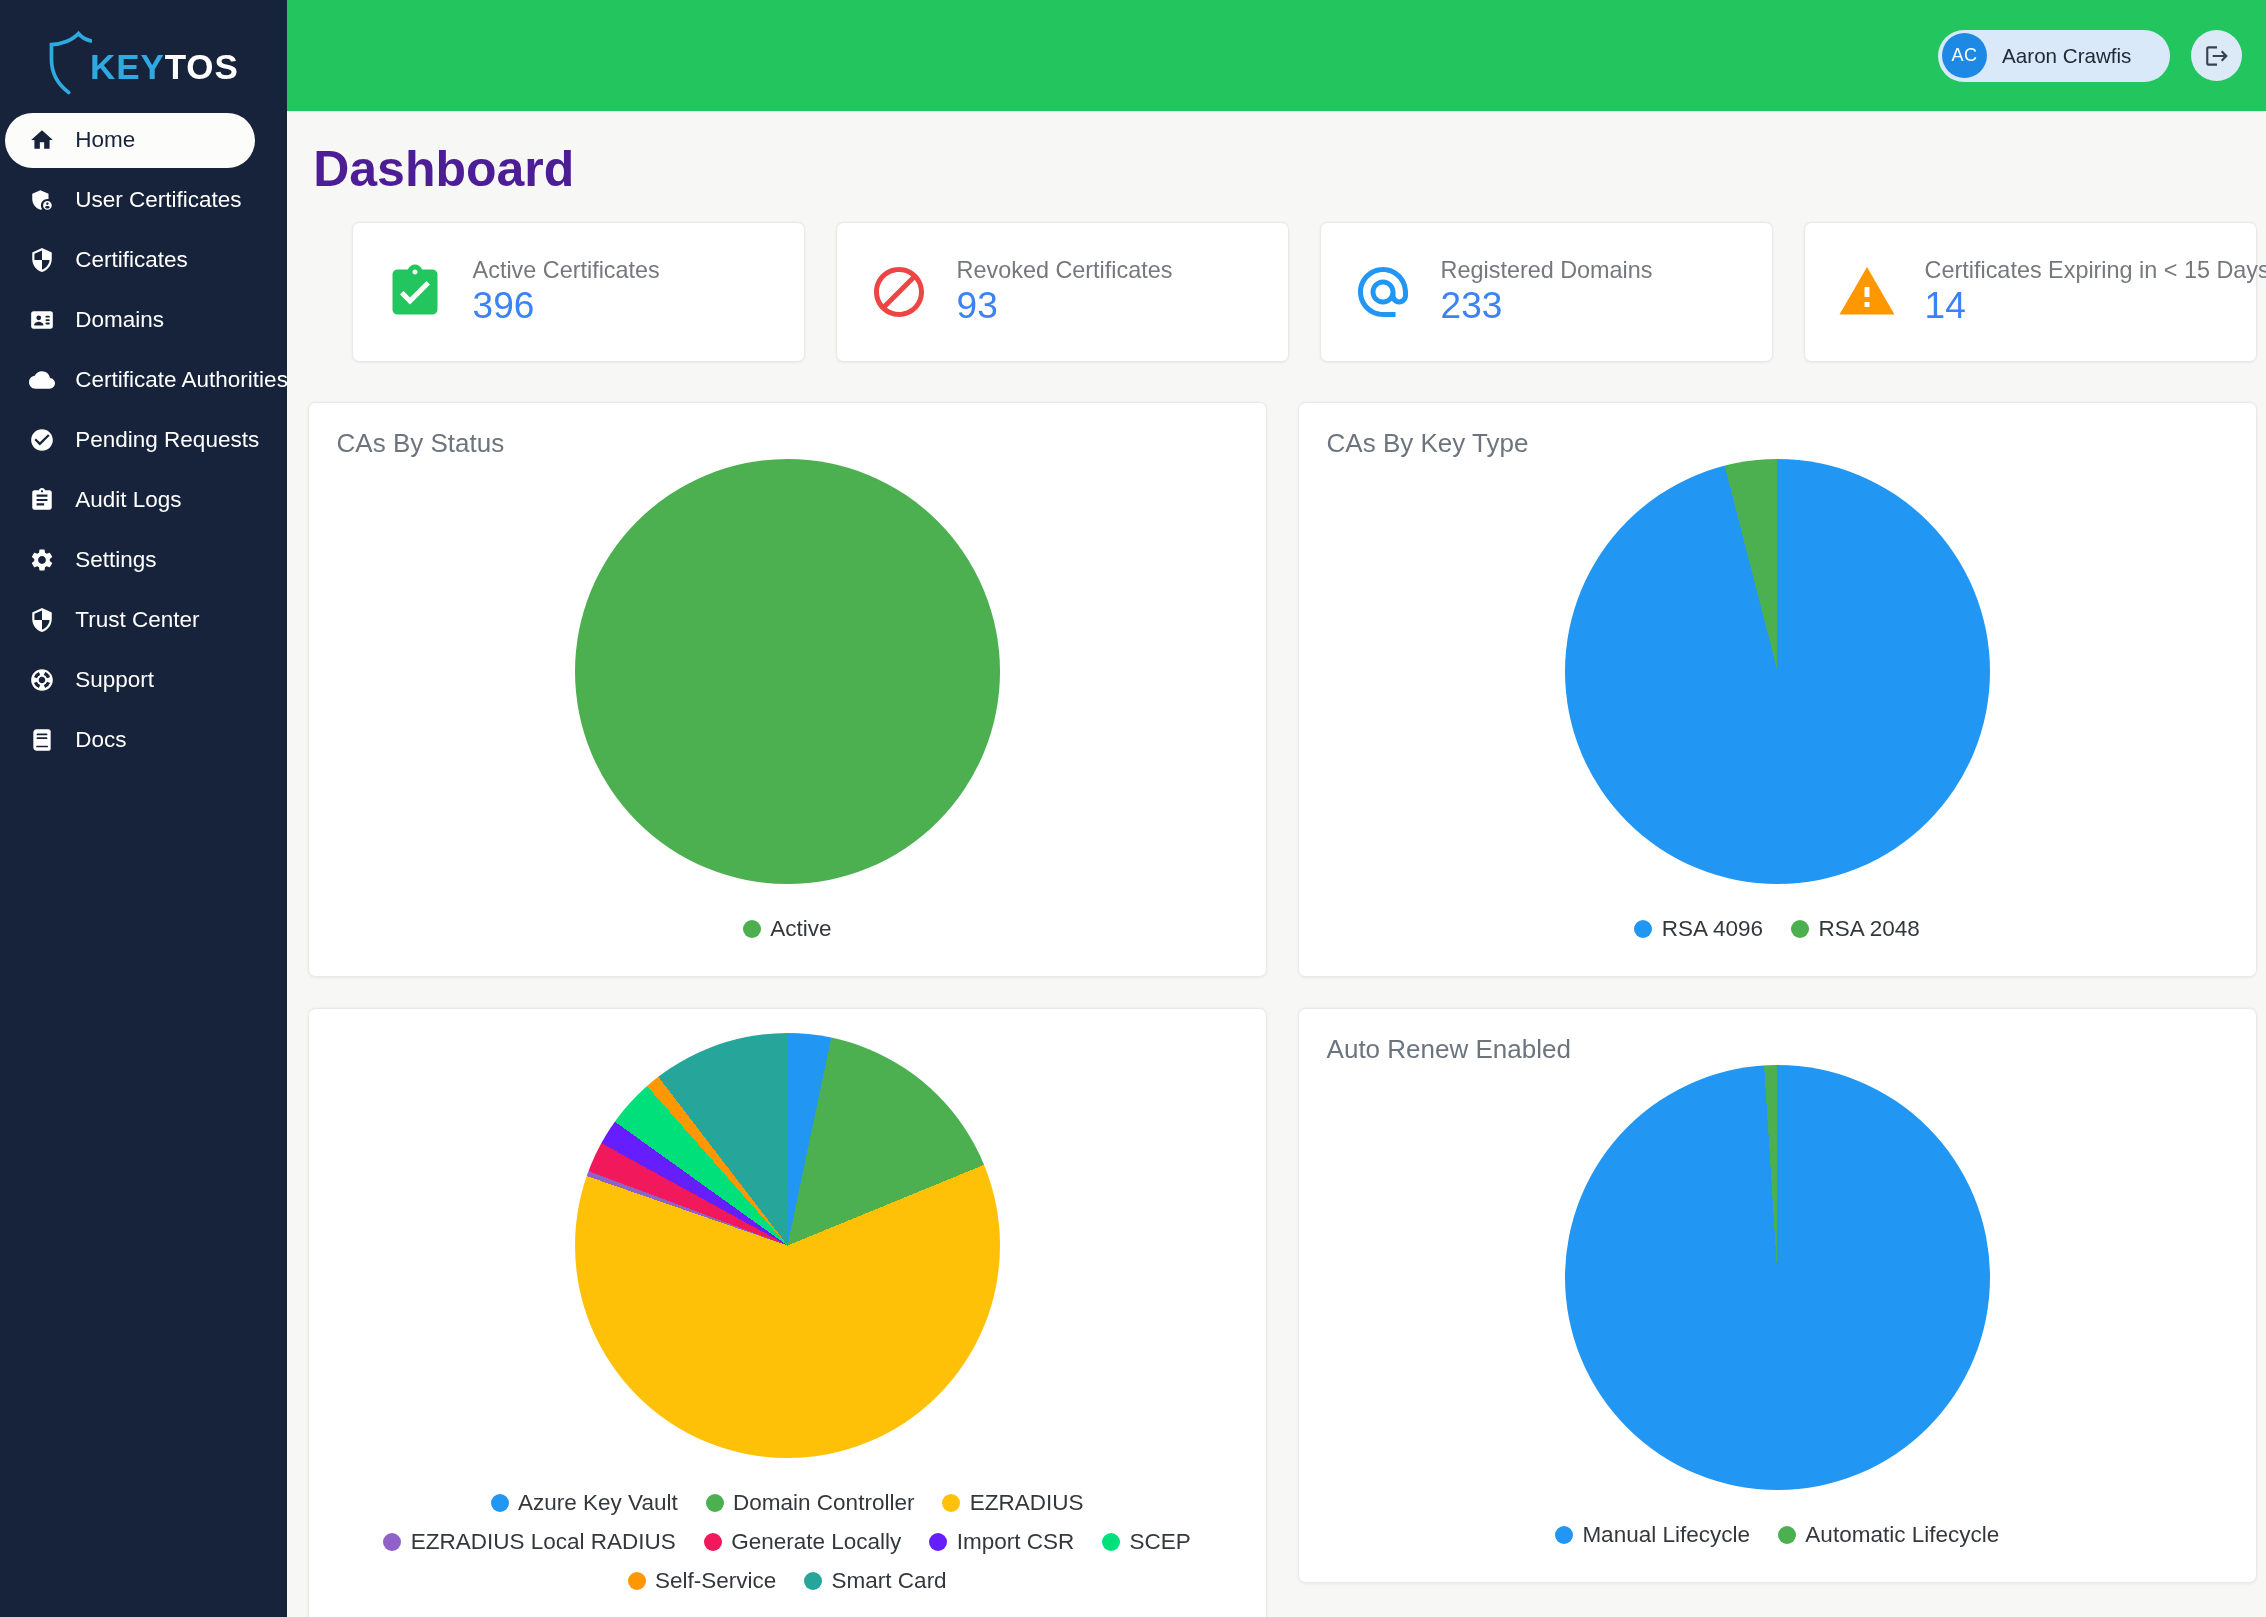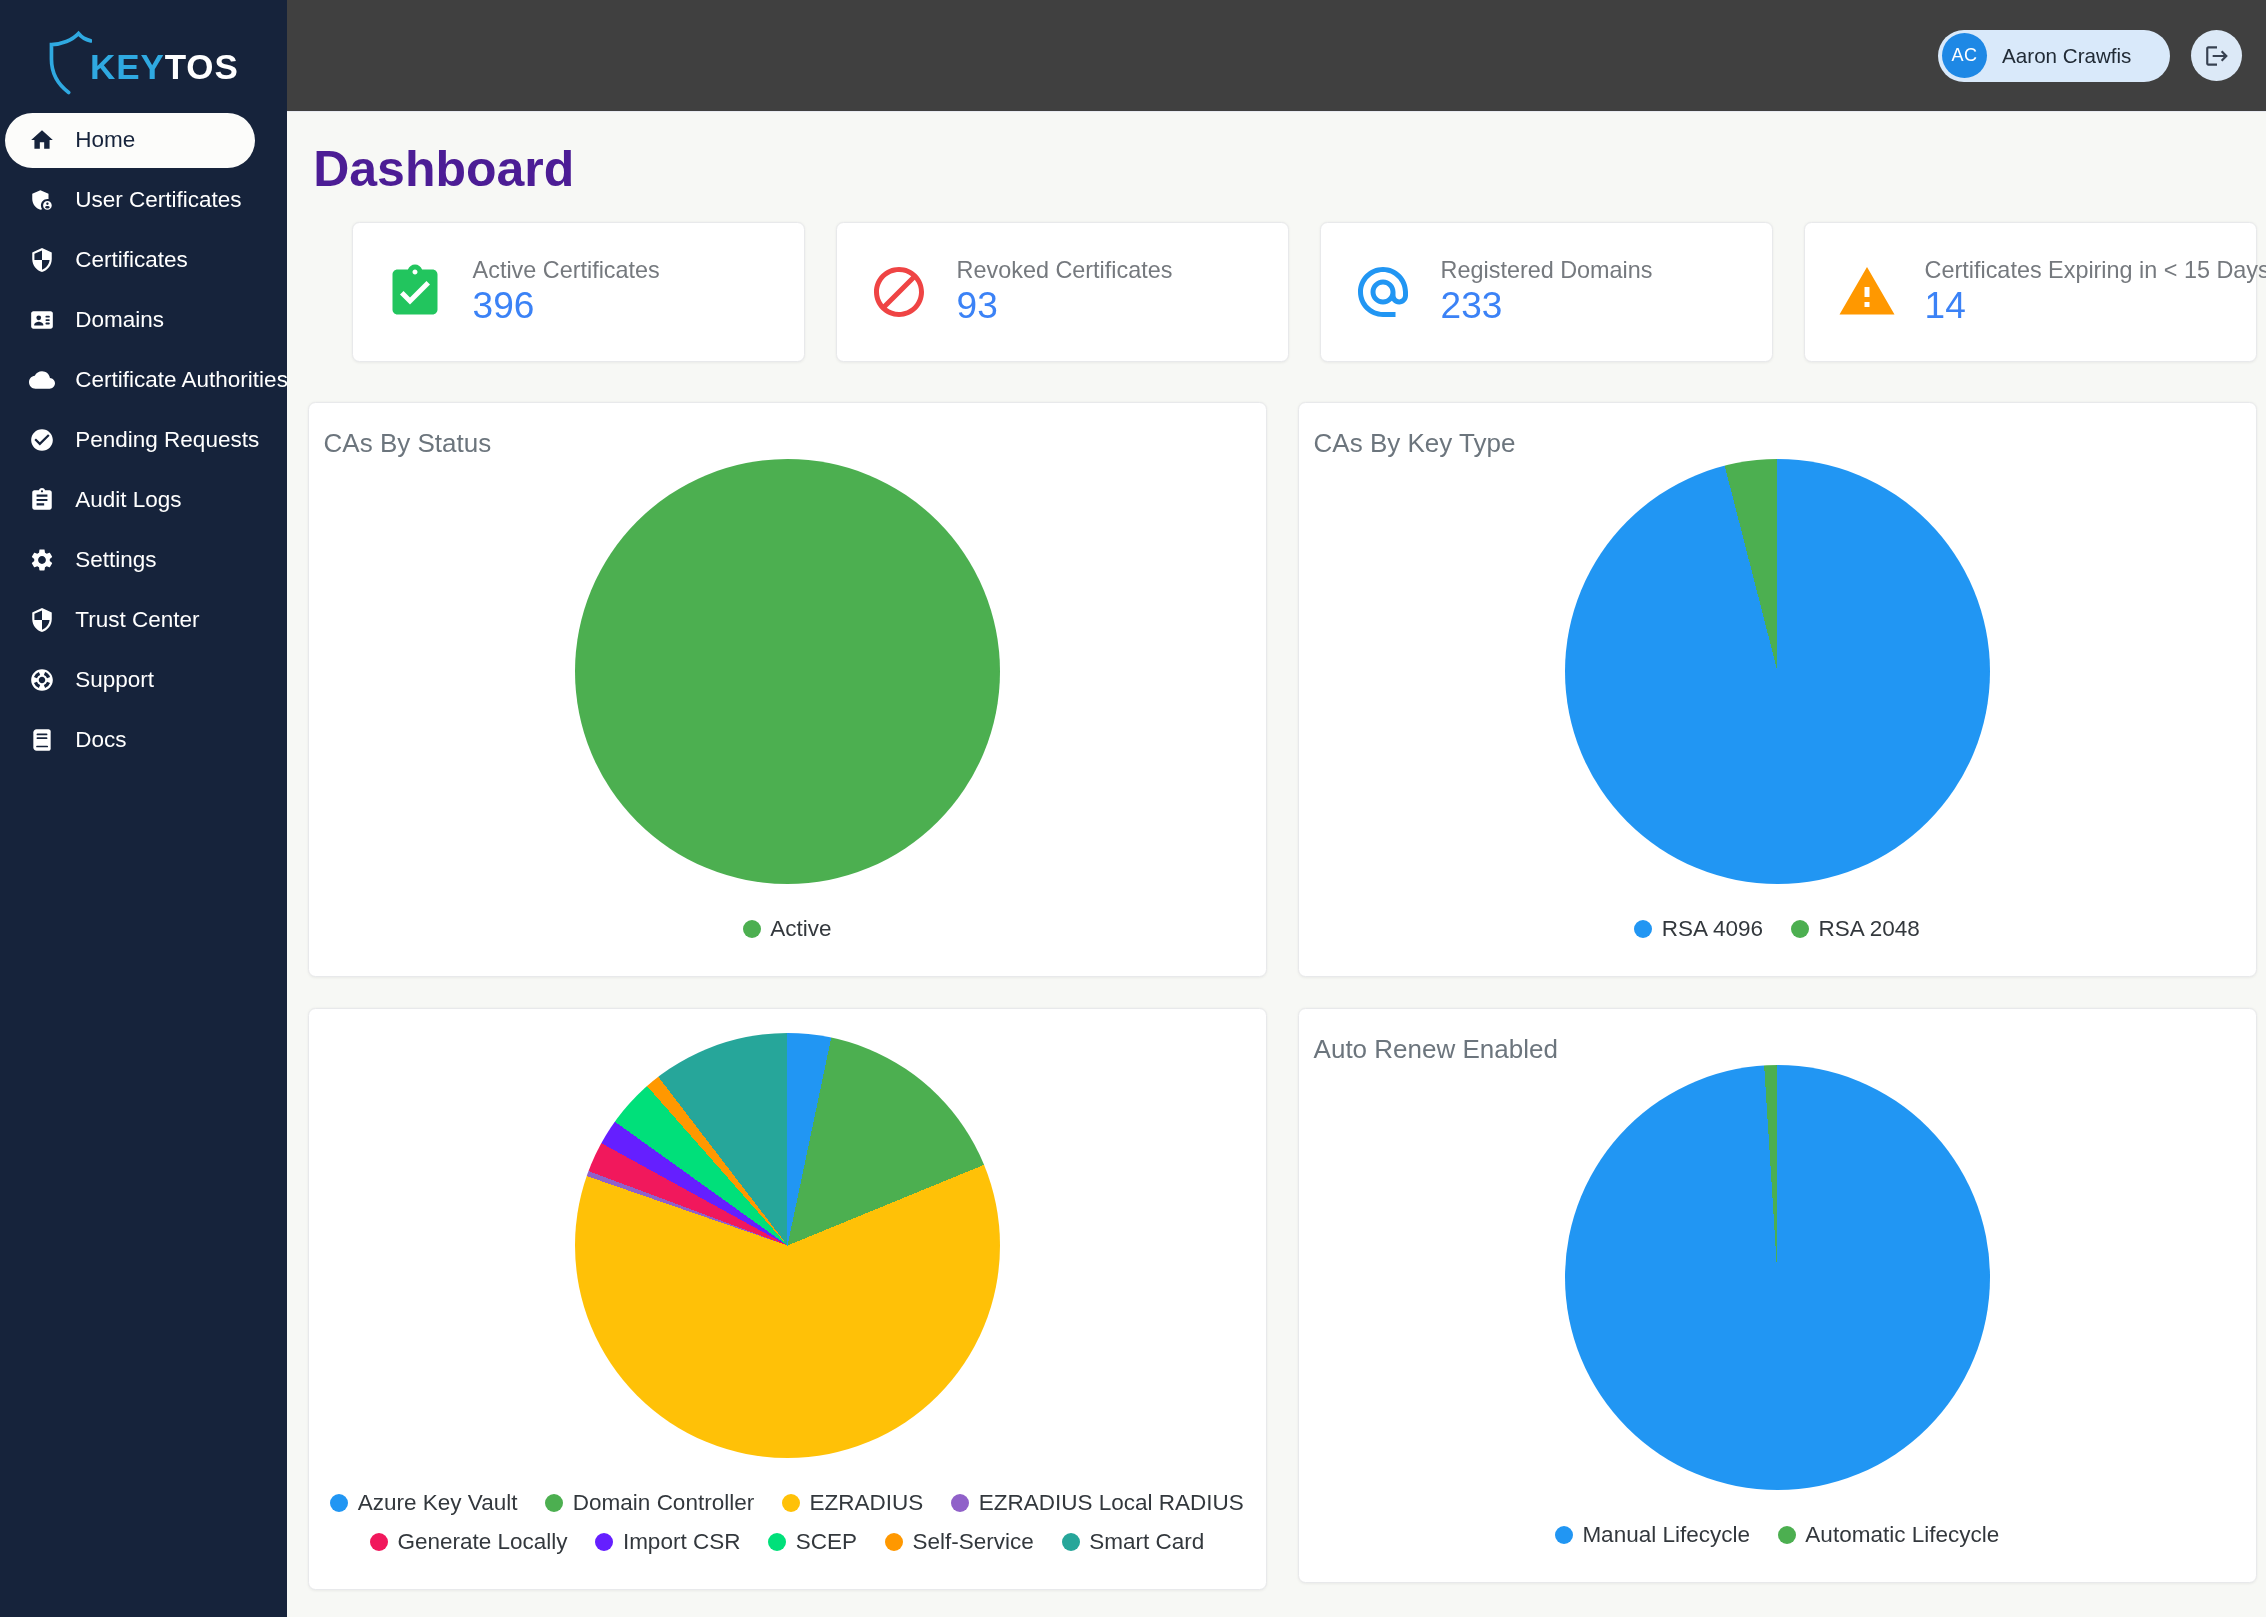--- a/index.html
+++ b/index.html
@@ -20,21 +20,21 @@
     display:flex;align-items:center;gap:20.6px;height:55px;
     margin:0 32px 0 4.7px;padding-left:24px;border-radius:936px;
     color:#FFFFFF;font-size:22.5px;cursor:pointer;
   }
   .nav-item.active{background:#FCFCFA;color:#16233B;}
   .nav-item svg{width:26px;height:26px;flex:none;}
   .nav-label{white-space:nowrap;}
   
   .main{position:absolute;left:287px;top:0;right:0;bottom:0;}
   .topbar{
-    height:112px;background:#404040;border-bottom:0.9px solid #E9EBF2;
+    height:112px;background:#22c55e;border-bottom:0.9px solid #E9EBF2;
     display:flex;align-items:center;justify-content:flex-end;gap:20.6px;
     padding-right:24px;box-sizing:border-box;
   }
   .user-chip{
     display:flex;align-items:center;gap:15px;height:52px;
     background:#D9E9FA;border-radius:936px;padding:0 39px 0 3.7px;cursor:pointer;
   }
   .avatar{
     width:45px;height:45px;border-radius:50%;background:#1E88E5;color:#fff;
     font-size:18px;display:flex;align-items:center;justify-content:center;letter-spacing:0.5px;
@@ -56,21 +56,21 @@
   }
   .stat-icon{flex:none;display:flex;}
   .stat-icon svg{width:60px;height:60px;}
   .stat-label{font-size:23.4px;color:#75797E;white-space:nowrap;}
   .stat-value{font-size:37px;color:#3b82f6;margin-top:1px;}
   
   .charts-grid{display:grid;grid-template-columns:1fr 1fr;gap:31px;margin-top:40px;align-items:start;}
   .chart-card{
     background:#fff;border:0.9px solid #E8E9EB;border-radius:7.5px;
     box-shadow:0 0.9px 2.8px rgba(0,0,0,.06);
-    padding:24px 15px 34px;box-sizing:border-box;
+    padding:24px 28px 34px;box-sizing:border-box;
   }
   .chart-title{font-size:26px;line-height:32px;color:#6C757D;}
   .pie{width:425px;height:425px;border-radius:50%;margin:0 auto;}
   .legend{display:flex;flex-wrap:wrap;justify-content:center;column-gap:28px;row-gap:13px;margin-top:32px;}
   .legend-item{display:flex;align-items:center;gap:9.4px;font-size:22.5px;color:#33383D;cursor:pointer;}
   .legend-dot{width:18px;height:18px;border-radius:50%;flex:none;}
 </style>
 </head>
 <body>
 

